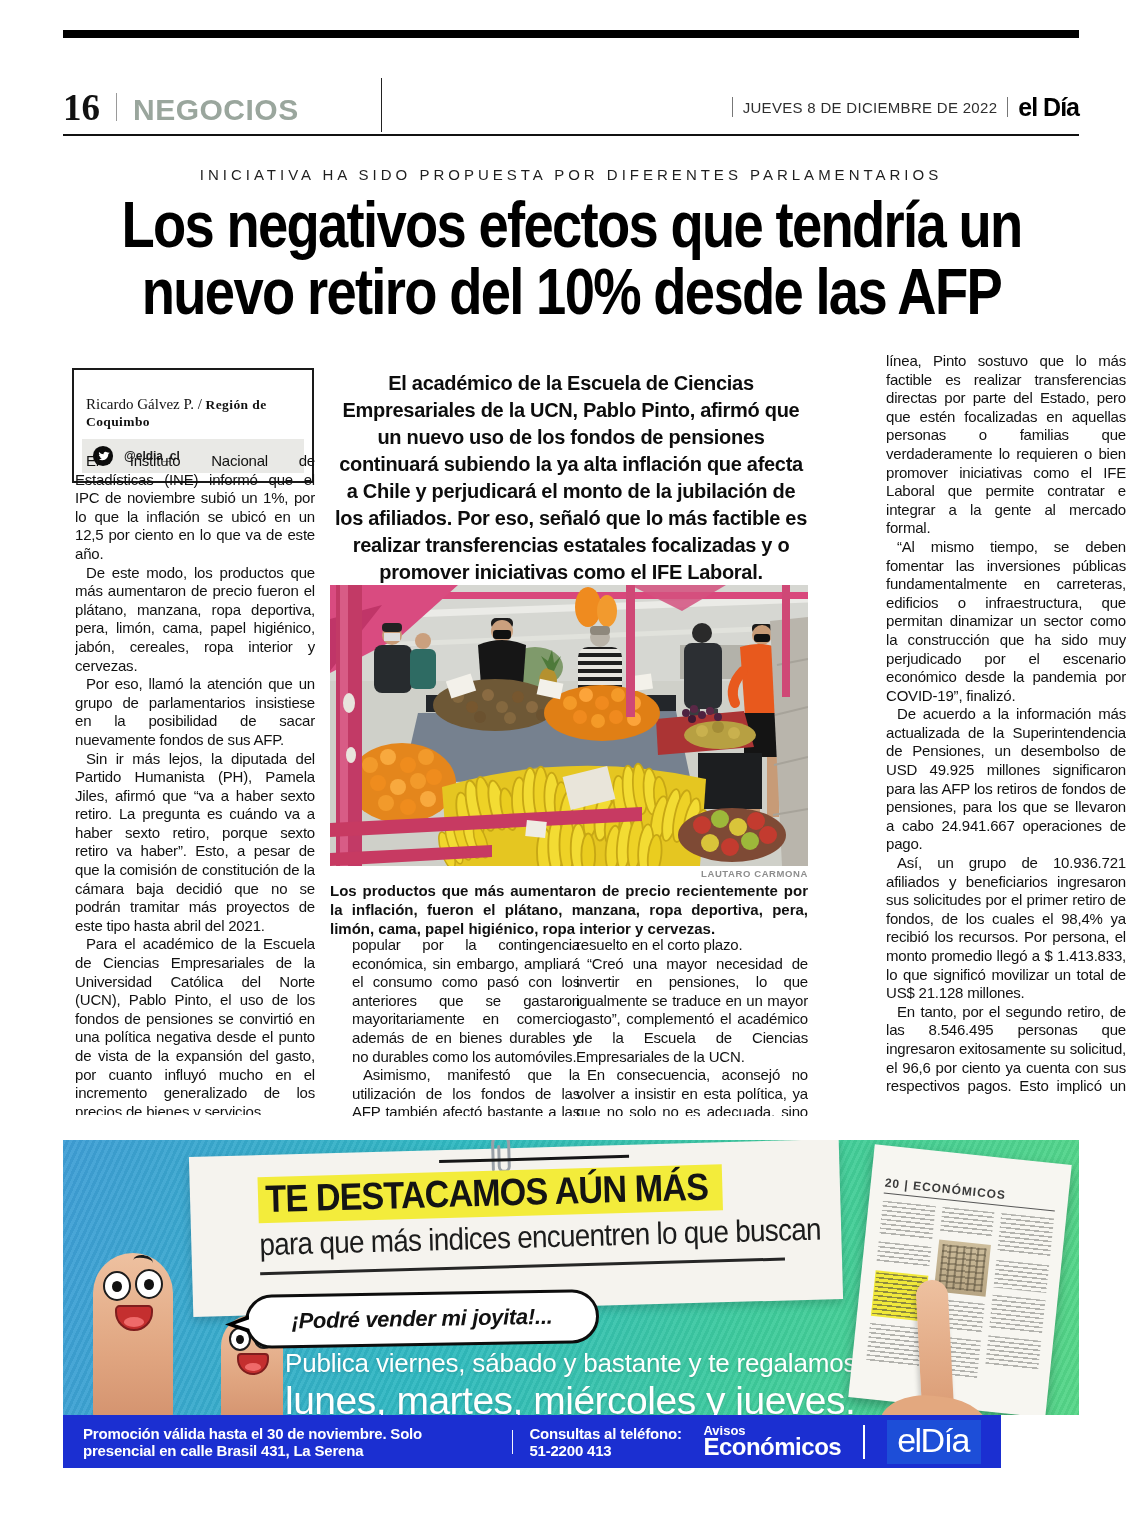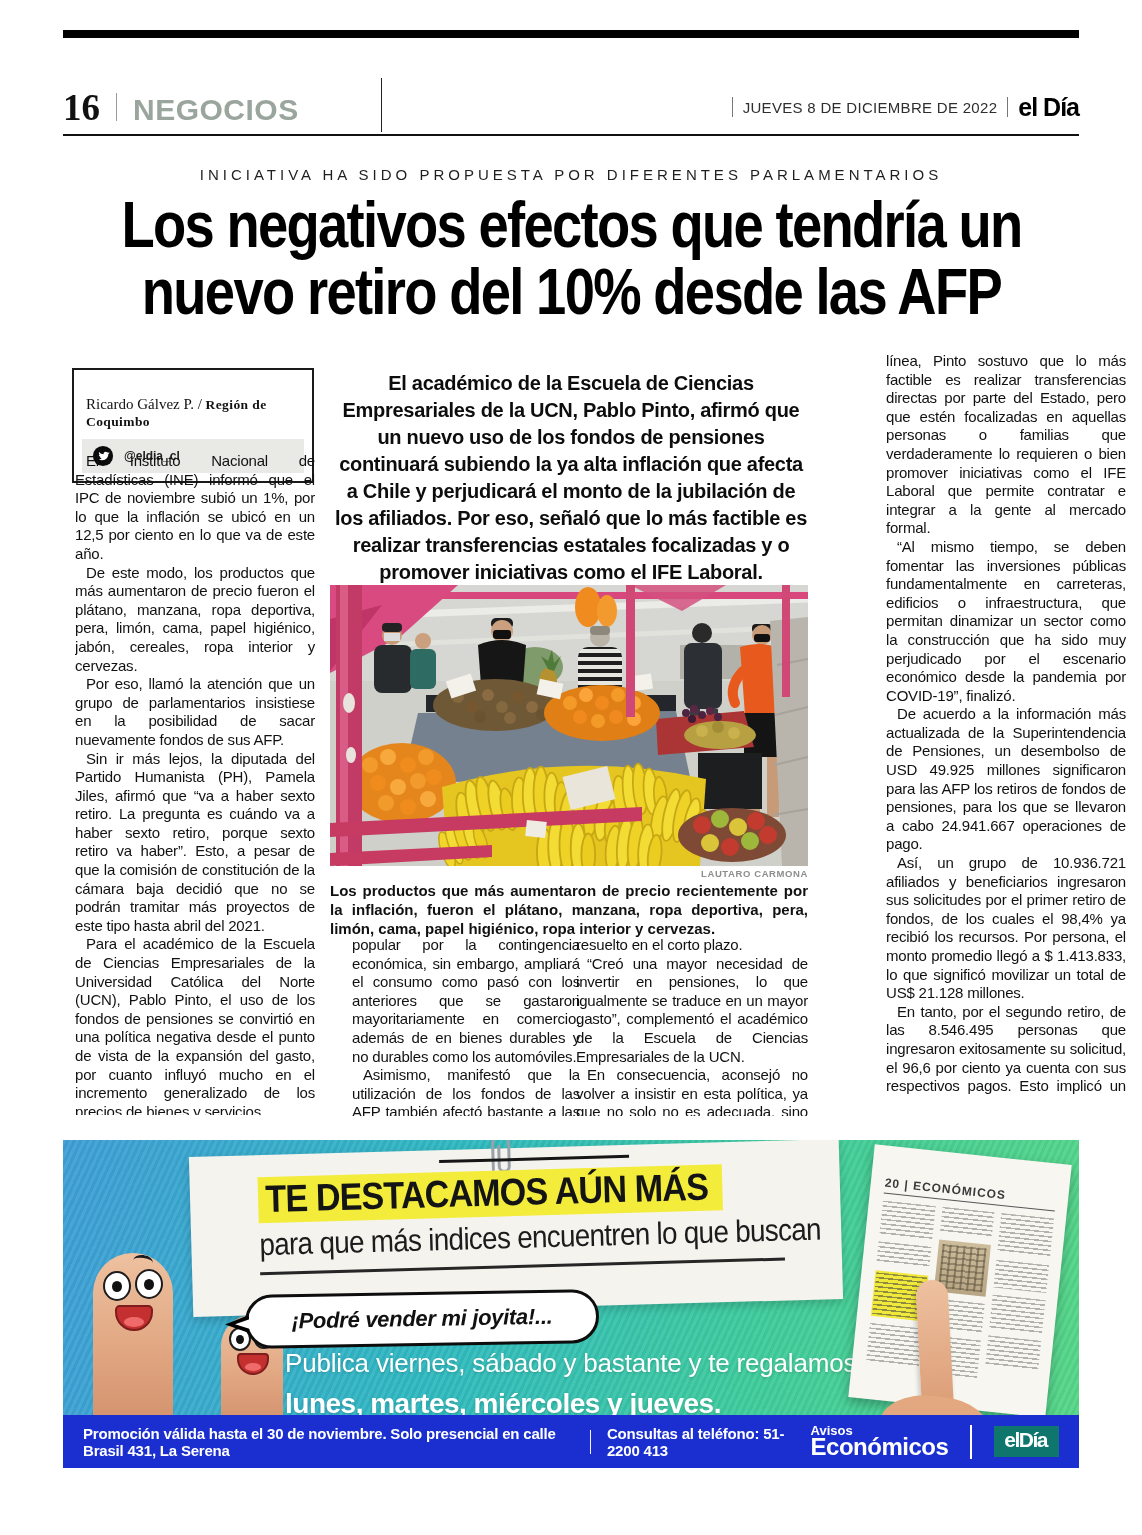--- a/index.html
+++ b/index.html
@@ -68,21 +68,21 @@
   .clip{position:absolute;left:302px;top:-14px;}
   .bubble{position:absolute;left:182px;top:152px;width:354px;height:54px;background:#fff;
           border:3.5px solid #0d0d0d;border-radius:30px;display:flex;align-items:center;justify-content:center;
           font-weight:700;font-style:italic;font-size:22px;letter-spacing:-.3px;transform:rotate(-1deg);box-sizing:border-box;}
   .bubble::before{content:"";position:absolute;left:-23px;top:17px;border-style:solid;
           border-width:9px 24px 9px 0;border-color:transparent #000 transparent transparent;}
   .bubble::after{content:"";position:absolute;left:-13px;top:20px;border-style:solid;
           border-width:6px 18px 6px 0;border-color:transparent #fff transparent transparent;}
   .offer{position:absolute;left:222px;top:208px;color:#fff;text-shadow:0 1px 3px rgba(0,0,0,.18);}
   .offer1{font-size:26px;letter-spacing:-.2px;}
-  .offer2{font-size:28px;font-weight:700;letter-spacing:-.5px;margin-top:9px;}
+  .offer2{font-size:39px;font-weight:400;letter-spacing:-.5px;margin-top:0;}
 
   .finger{position:absolute;background:linear-gradient(#eec1a0 0%,#e0a580 60%,#d3926e 100%);
           border-radius:40px 40px 10px 10px;}
   .fingerA{left:30px;bottom:-8px;width:80px;height:170px;}
   .fingerB{left:158px;bottom:-8px;width:62px;height:108px;}
   .eye{position:absolute;width:24px;height:26px;background:#fff;border-radius:50%;border:2px solid #1c1c1c;}
   .eye::after{content:"";position:absolute;left:7px;top:8px;width:10px;height:11px;background:#111;border-radius:50%;}
   .fingerB .eye{width:18px;height:20px;}
   .fingerB .eye::after{left:5px;top:6px;width:8px;height:9px;}
   .brow{position:absolute;width:20px;height:10px;border-top:3px solid #1c1c1c;border-radius:50% 50% 0 0;}
@@ -99,29 +99,29 @@
   .nhl::after{content:"";position:absolute;inset:2px 1px;background:repeating-linear-gradient(to bottom,#8e8a40 0 1.5px,transparent 1.5px 4.5px);}
   .nimg{height:52px;background:linear-gradient(#cdbd9c,#b7a583);position:relative;margin-bottom:7px;}
   .nimg::after{content:"";position:absolute;inset:4px;background:
       repeating-linear-gradient(to right,rgba(90,80,60,.55) 0 2px,transparent 2px 7px),
       repeating-linear-gradient(to bottom,rgba(90,80,60,.45) 0 2px,transparent 2px 6px);}
   .news-finger{position:absolute;left:66px;top:128px;width:32px;height:150px;
                background:linear-gradient(#eec1a0,#d8976f);border-radius:16px 16px 8px 8px;transform:rotate(-9deg);box-shadow:-2px 2px 5px rgba(0,0,0,.2);}
   .news-hand{position:absolute;left:34px;top:244px;width:110px;height:70px;background:#e3a87f;border-radius:45% 45% 20% 20%;}
 
   
-  .bar{left:63px;top:1415px;width:1016px;height:53px;background:#1b2fd1;display:flex;align-items:center;
+  .bar{left:63px;top:1415px;width:938px;height:53px;background:#1b2fd1;display:flex;align-items:center;
        padding:0 20px;box-sizing:border-box;color:#fff;gap:16px;}
   .bar-promo,.bar-contact{font-size:15px;font-weight:700;letter-spacing:-.2px;}
   .bar-div{width:1.5px;height:24px;background:rgba(255,255,255,.95);}
   .bar-logo{margin-left:auto;display:flex;align-items:center;gap:22px;}
   .logo-txt{line-height:.82;text-align:left;}
   .logo-top{font-size:13px;font-weight:700;display:block;}
   .logo-main{font-size:24px;font-weight:800;letter-spacing:-.5px;display:block;}
-  .logo-brand{background:#0f766e;font-size:21px;font-weight:700;letter-spacing:-1.5px;padding:3px 12px 7px 10px;line-height:1;}
+  .logo-brand{background:#1d4ed8;font-size:34px;font-weight:400;letter-spacing:-1.5px;padding:3px 12px 7px 10px;line-height:1;}
 </style>
 </head>
 <body>
 
 <div class="page">
 
   <div class="abs topbar"></div>
 
   <div class="abs hdr">
     <span class="pageno">16</span>

